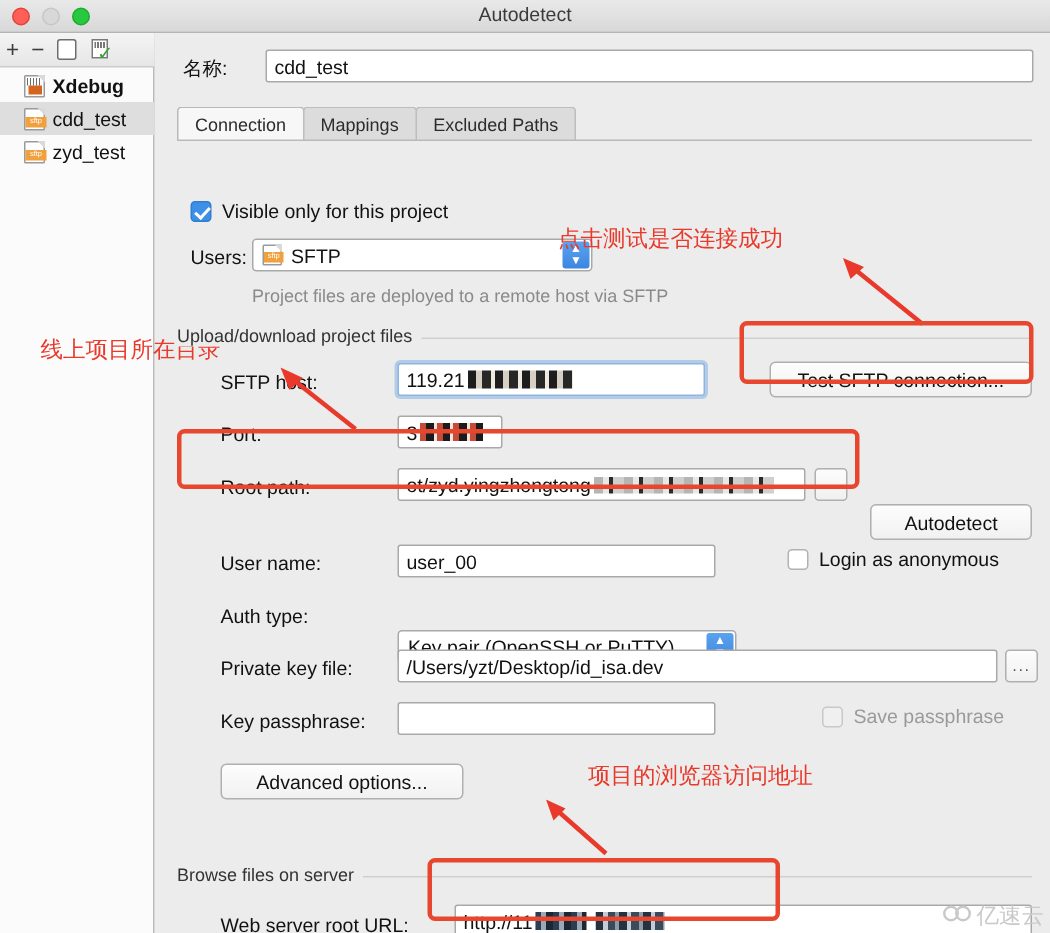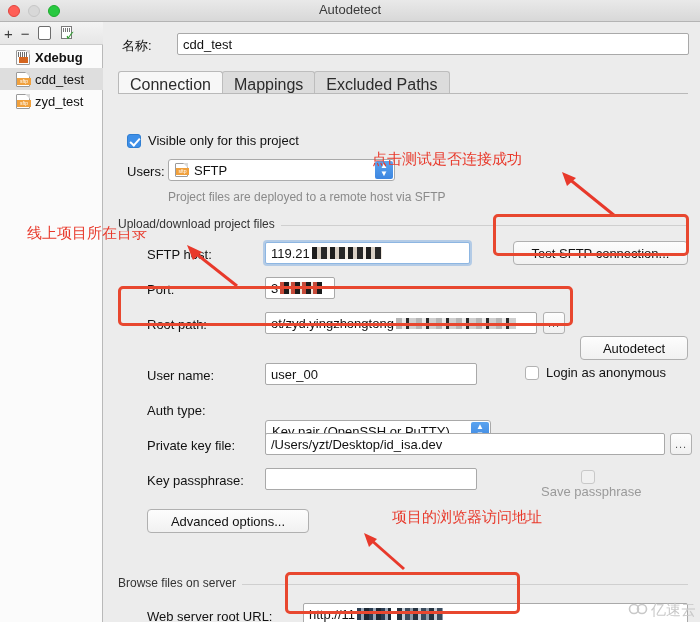--- a/index.html
+++ b/index.html
@@ -118,21 +118,21 @@
     display: flex; align-items: center; font-family: "Liberation Sans", sans-serif;
   }
   .name-field { width: 512px; }
 
   
   .tabs {
     position: absolute; left: 14px; top: 48px; width: 570px; height: 24px;
     display: flex; align-items: flex-end;
   }
   .tab {
-    font-size: 16px; color: #2c2c2c; padding: 4px 11px 5px 11px;
+    font-size: 12px; color: #2c2c2c; padding: 4px 11px 5px 11px;
     background: #dcdcdc; border: 1px solid #bdbdbd; border-bottom: none;
     border-radius: 3px 3px 0 0; margin-right: -1px; height: 23px;
   }
   .tab.active { background: #f7f7f7; border-color: #b9b9b9; }
   .tabs-underline {
     position: absolute; left: 14px; top: 71px; width: 570px; height: 1px;
     background: #b9b9b9;
   }
 
   
@@ -344,21 +344,21 @@
             <span>▼</span>
           </div>
       </div>
 
       <div class="fieldlabel" style="left:29px; top:344px;">Private key file:</div>
       <div class="txtfield" style="position:absolute; left:147px; top:339px; width:400px;">/Users/yzt/Desktop/id_isa.dev</div>
       <div class="ellipsis-btn" style="left:552px; top:339px;">...</div>
 
       <div class="fieldlabel" style="left:29px; top:379px;">Key passphrase:</div>
       <div class="txtfield" style="position:absolute; left:147px; top:374px; width:212px;"></div>
-      <div class="checkrow" style="left:416px; top:376px;flex-direction:column;">
+      <div class="checkrow" style="left:430px; top:376px;">
         <div class="cb dim"></div>
         <div class="cb-label dim">Save passphrase</div>
       </div>
 
       <div class="btn" style="left:29px; top:415px; width:162px;">Advanced options...</div>
 
       <div class="grouphdr" style="left:0px; top:482px;">Browse files on server</div>
       <div class="groupline" style="left:0px; top:490px; width:570px;"></div>
 
       <div class="fieldlabel" style="left:29px; top:515px;">Web server root URL:</div>

